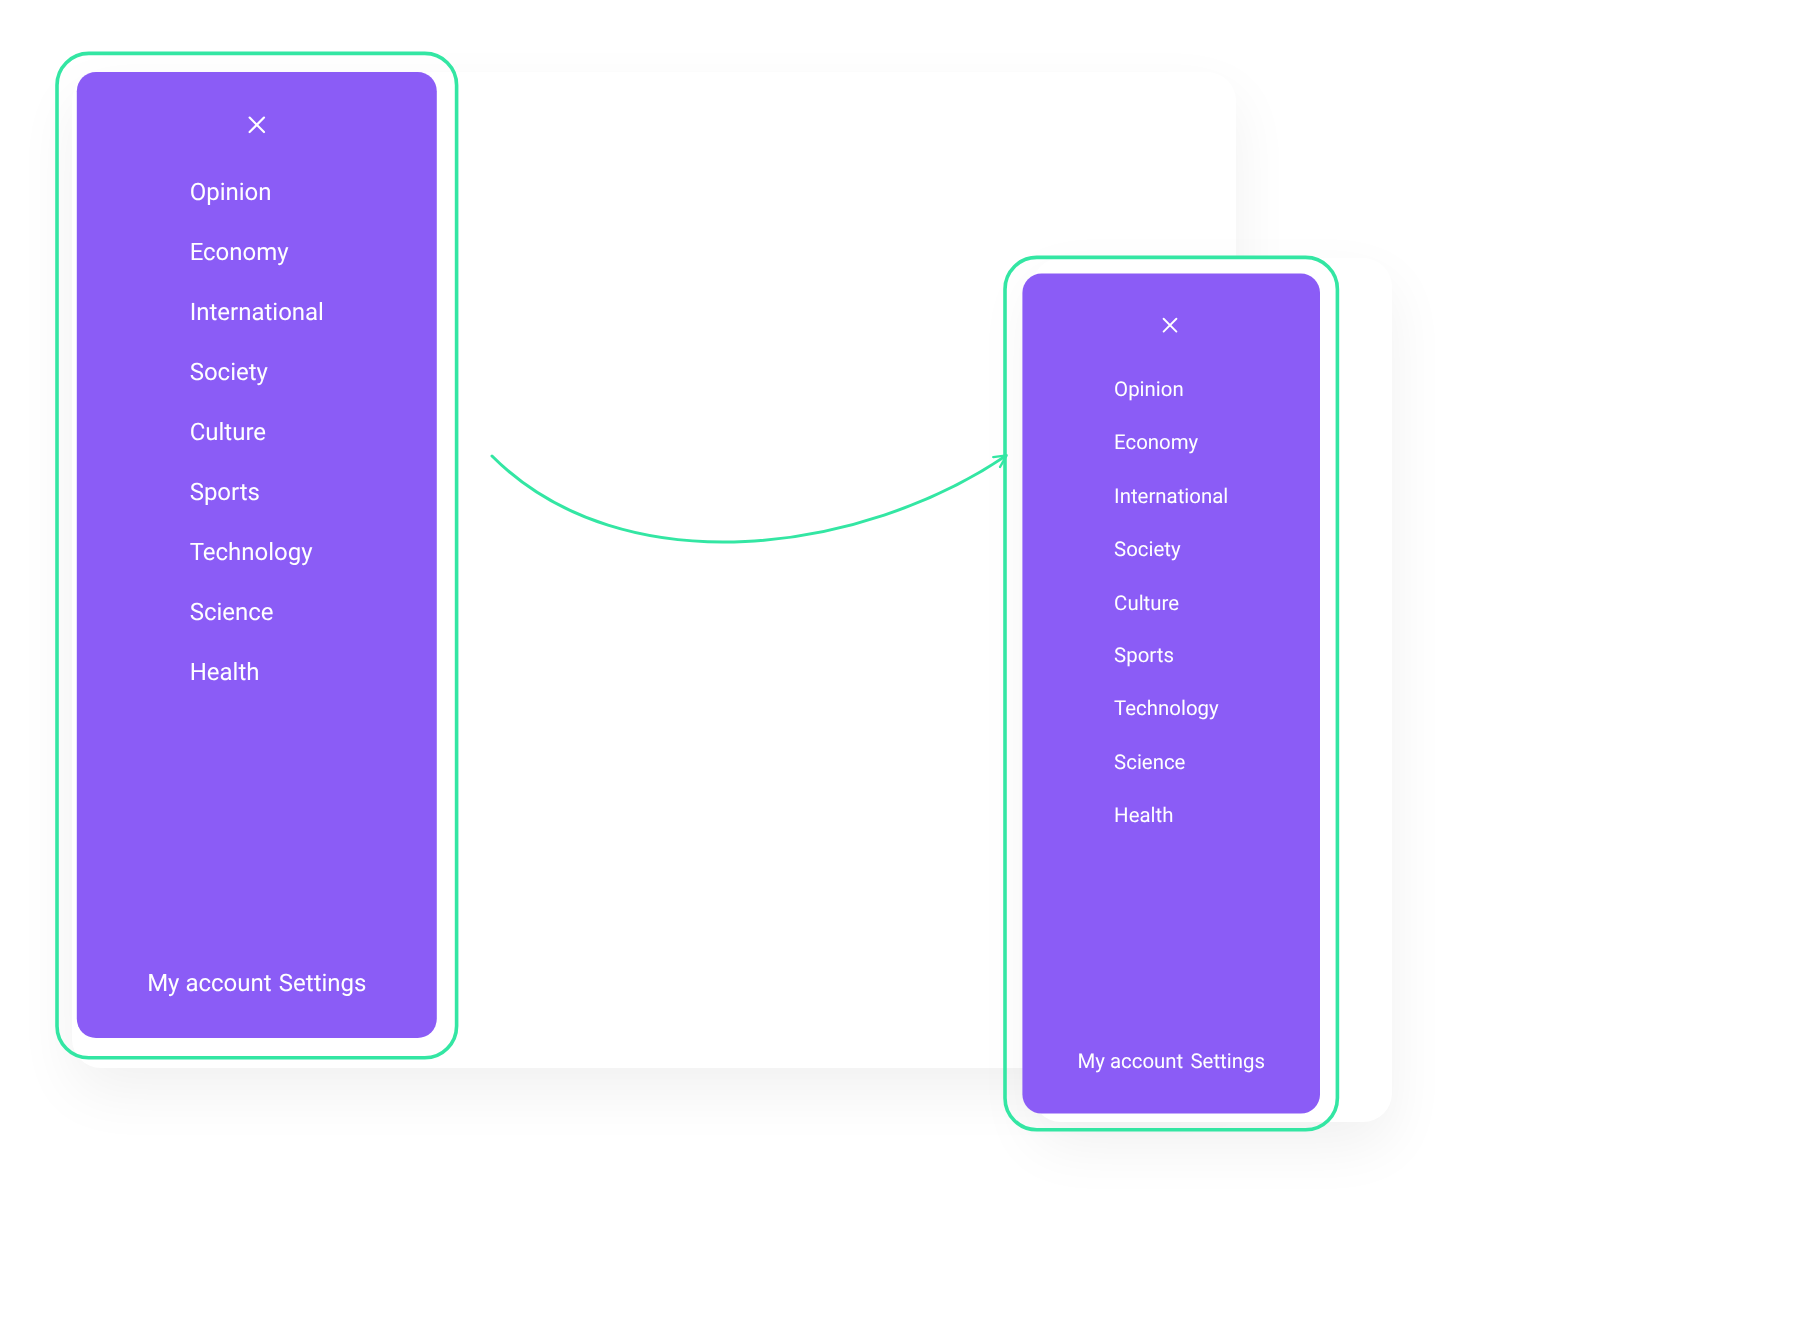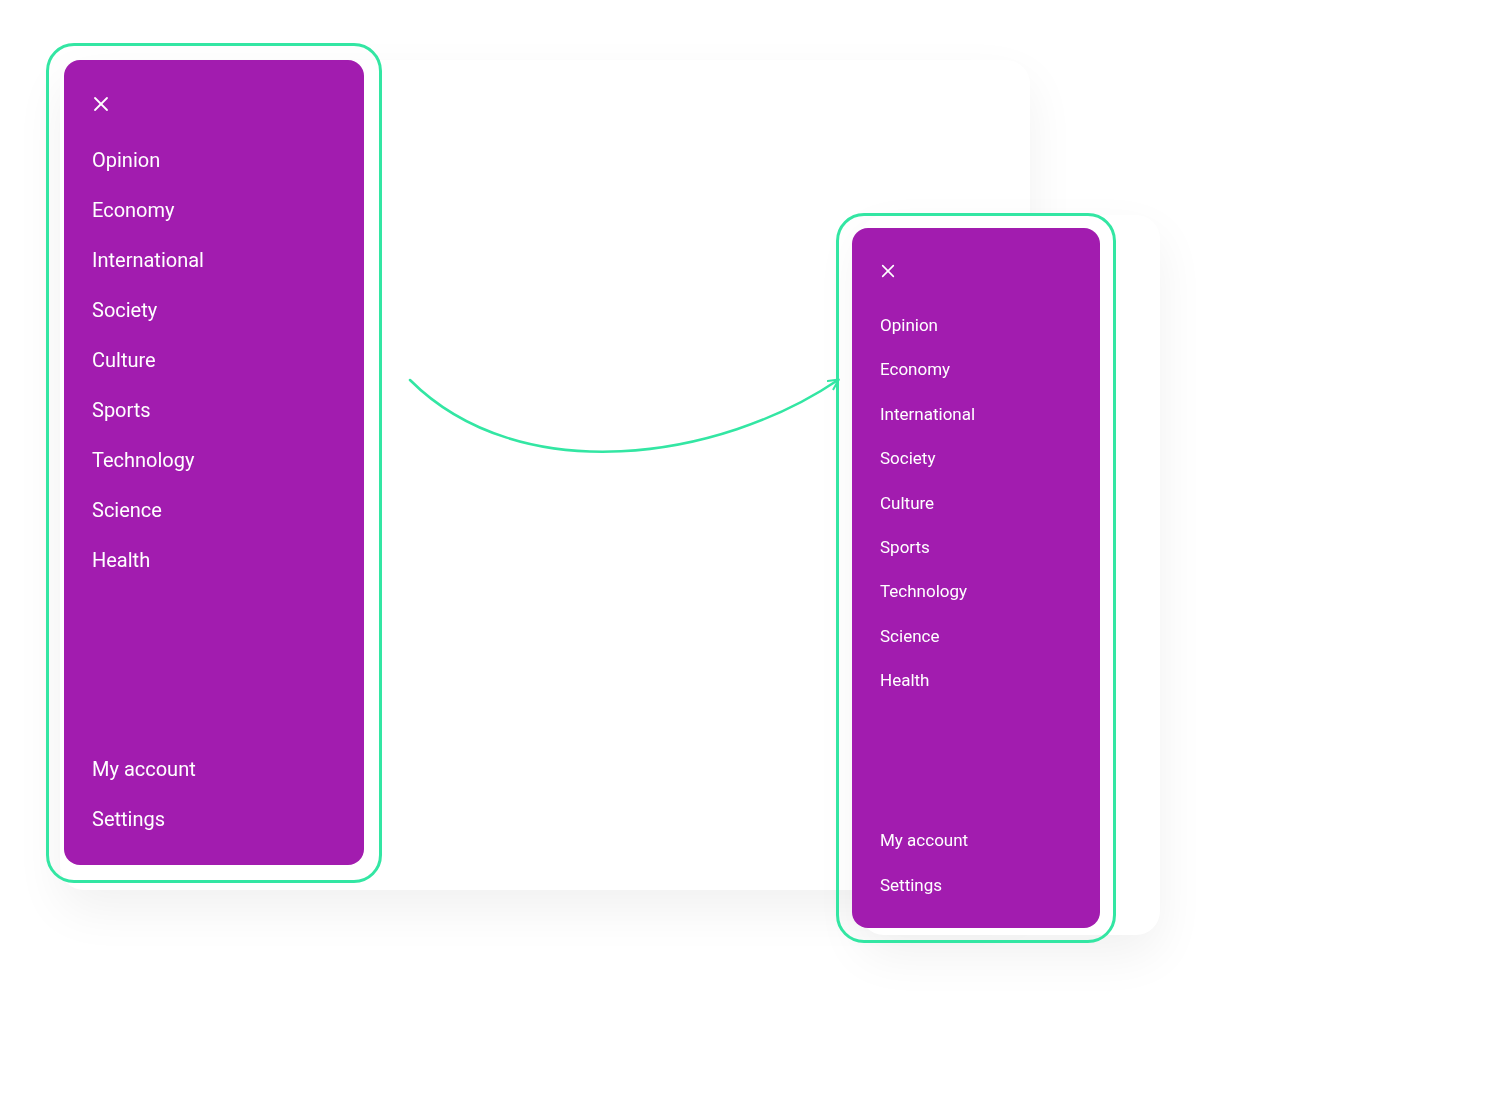--- a/index.html
+++ b/index.html
@@ -48,26 +48,27 @@
     
     .hl {
       position: absolute;
       border: 3px solid #33e6a3;
       border-radius: 28px;
       pointer-events: none;
     }
 
     .drawer {
       position: absolute;
-      background: #a21caf;
+      background: #8b5cf6;
       border-radius: 16px;
       color: #ffffff;
       display: flex;
       flex-direction: column;
       padding: 28px 28px 24px 28px;
+      align-items: center;
     }
     .drawer.left {
       left: 64px;
       top: 60px;
       width: 300px;
       height: 805px;
     }
     .drawer.right {
       left: 852px;
       top: 228px;
@@ -101,21 +102,21 @@
     }
     .drawer.right .nav-item {
       font-size: 17px;
       padding: 9px 0;
     }
 
     .spacer { flex: 1; }
 
     .bottom-list {
       display: flex;
-      flex-direction: column;
+      flex-direction: row;
       gap: 6px;
     }
 
     
     .arrow-wrap {
       position: absolute;
       left: 400px;
       top: 350px;
       width: 460px;
       height: 160px;

